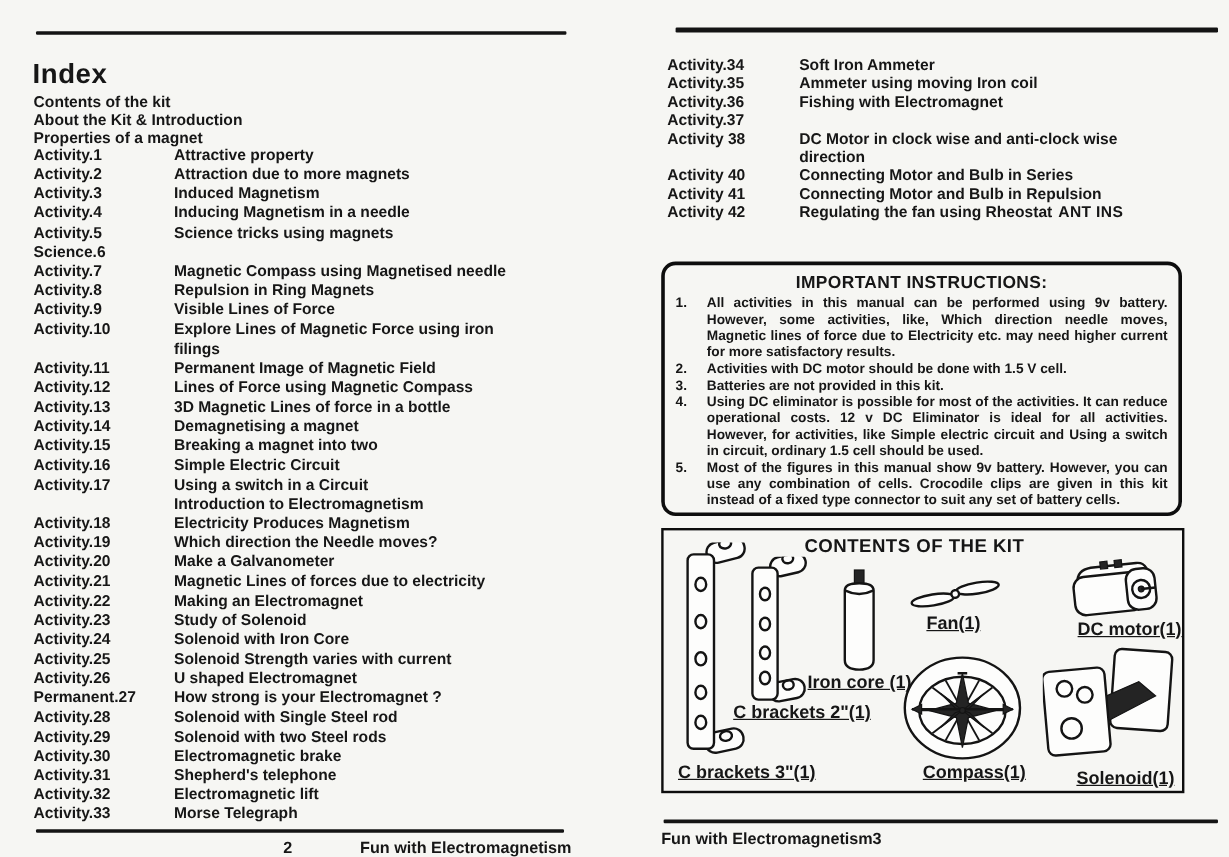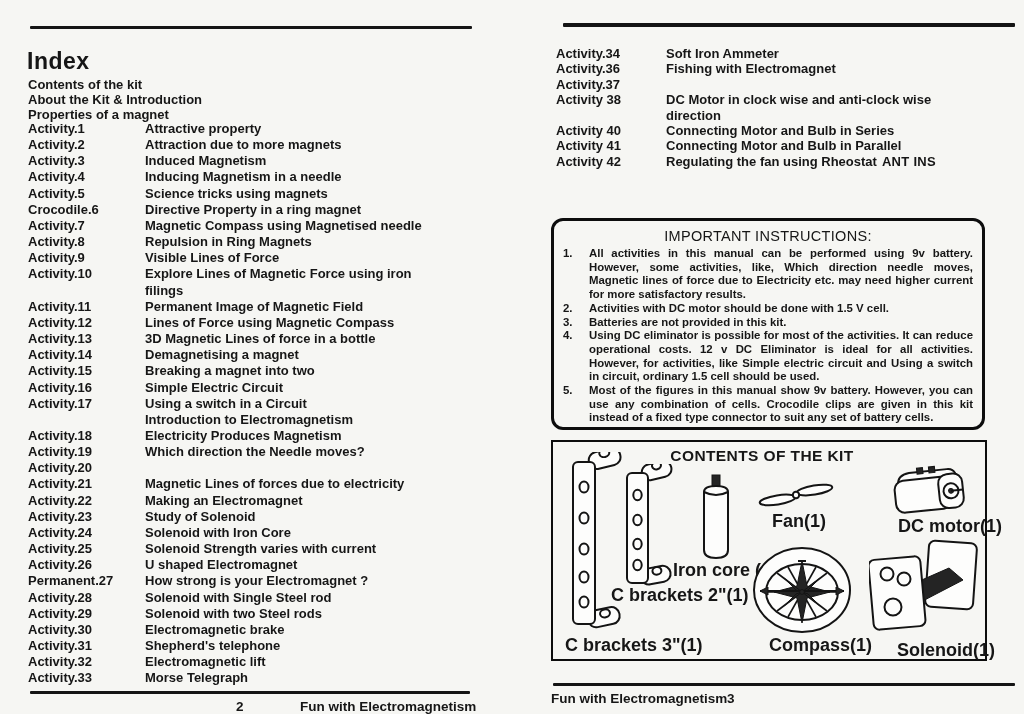--- a/index.html
+++ b/index.html
@@ -33,32 +33,32 @@
   .footer-left .btitle{position:absolute;left:300px;}
   .footer-right{top:691px;left:0;width:512px;height:20px;}
   .footer-right .btitle{position:absolute;left:39px;}
   .footer-right .pnum{position:absolute;left:215px;}
   
   .instructions-box{
     position:absolute;left:39px;top:218px;width:434px;height:212px;
     border:3px solid #0d0d0d;border-radius:12px;background:transparent;
     box-sizing:border-box;padding:5px 9px 0 9px;
   }
-  .ins-title{text-align:center;font-size:14.5px;font-weight:400;letter-spacing:.3px;margin:2px 0 3px 0;}
+  .ins-title{text-align:center;font-size:14.5px;font-weight:700;letter-spacing:.3px;margin:2px 0 3px 0;}
   .ins-row{display:flex;font-size:11.4px;font-weight:700;line-height:13.7px;}
   .ins-no{flex:none;width:26px;}
   .ins-text{flex:1;text-align:justify;}
   
   .kit-box{
     position:absolute;left:39px;top:440px;width:436px;height:221px;
     border:2px solid #0d0d0d;box-sizing:border-box;background:transparent;
   }
   .kit-title{position:absolute;left:0;right:14px;top:5px;text-align:center;font-size:15.5px;font-weight:700;letter-spacing:.4px;}
   .kit-ill{position:absolute;}
-  .kit-label{position:absolute;font-size:18px;font-weight:700;white-space:nowrap;}
+  .kit-label{position:absolute;font-size:15px;font-weight:700;white-space:nowrap;text-decoration:underline;}
   svg .ln{fill:none;stroke:#141414;stroke-width:2;}
   svg .lnw{fill:#fdfdfc;stroke:#141414;stroke-width:2;}
   svg .dk{fill:#242424;stroke:#141414;stroke-width:1;}
 </style>
 </head>
 <body>
 
 <div class="scan">
 
   <div class="page page-left">
@@ -96,22 +96,21 @@
           <span class="no">Activity.4</span>
           <span class="desc"><span>Inducing Magnetism in a needle</span></span>
         </div>
 
         <div class="row">
           <span class="no">Activity.5</span>
           <span class="desc"><span>Science tricks using magnets</span></span>
         </div>
 
         <div class="row">
-          <span class="no">Crocodile.6</span>
-          <span class="desc"><span>Directive Property in a ring magnet</span></span>
+          <span class="no">Science.6</span>
         </div>
 
         <div class="row">
           <span class="no">Activity.7</span>
           <span class="desc"><span>Magnetic Compass using Magnetised needle</span></span>
         </div>
 
         <div class="row">
           <span class="no">Activity.8</span>
           <span class="desc"><span>Repulsion in Ring Magnets</span></span>
@@ -172,20 +171,21 @@
           <span class="desc"><span>Electricity Produces Magnetism</span></span>
         </div>
 
         <div class="row">
           <span class="no">Activity.19</span>
           <span class="desc"><span>Which direction the Needle moves?</span></span>
         </div>
 
         <div class="row">
           <span class="no">Activity.20</span>
+          <span class="desc"><span>Make a Galvanometer</span></span>
         </div>
 
         <div class="row">
           <span class="no">Activity.21</span>
           <span class="desc"><span>Magnetic Lines of forces due to electricity</span></span>
         </div>
 
         <div class="row">
           <span class="no">Activity.22</span>
           <span class="desc"><span>Making an Electromagnet</span></span>
@@ -257,20 +257,24 @@
   <div class="page page-right">
     <div class="rule" style="left:51px;top:23px;width:452px;height:4px;"></div>
 
     <div class="activities activities-right">
 
         <div class="row">
           <span class="no">Activity.34</span>
           <span class="desc"><span>Soft Iron Ammeter</span></span>
         </div>
 
+        <div class="row">
+          <span class="no">Activity.35</span>
+          <span class="desc"><span>Ammeter using moving Iron coil</span></span>
+        </div>
 
         <div class="row">
           <span class="no">Activity.36</span>
           <span class="desc"><span>Fishing with Electromagnet</span></span>
         </div>
 
         <div class="row">
           <span class="no">Activity.37</span>
         </div>
 
@@ -280,21 +284,21 @@
         </div>
 
 
         <div class="row">
           <span class="no">Activity 40</span>
           <span class="desc"><span>Connecting Motor and Bulb in Series</span></span>
         </div>
 
         <div class="row">
           <span class="no">Activity 41</span>
-          <span class="desc"><span>Connecting Motor and Bulb in Parallel</span></span>
+          <span class="desc"><span>Connecting Motor and Bulb in Repulsion</span></span>
         </div>
 
         <div class="row">
           <span class="no">Activity 42</span>
           <span class="desc"><span>Regulating the fan using Rheostat</span><b class="bsuf">ANT INS</b></span>
         </div>
       </div>
 
     <div class="instructions-box">
       <div class="ins-title">IMPORTANT INSTRUCTIONS:</div>

